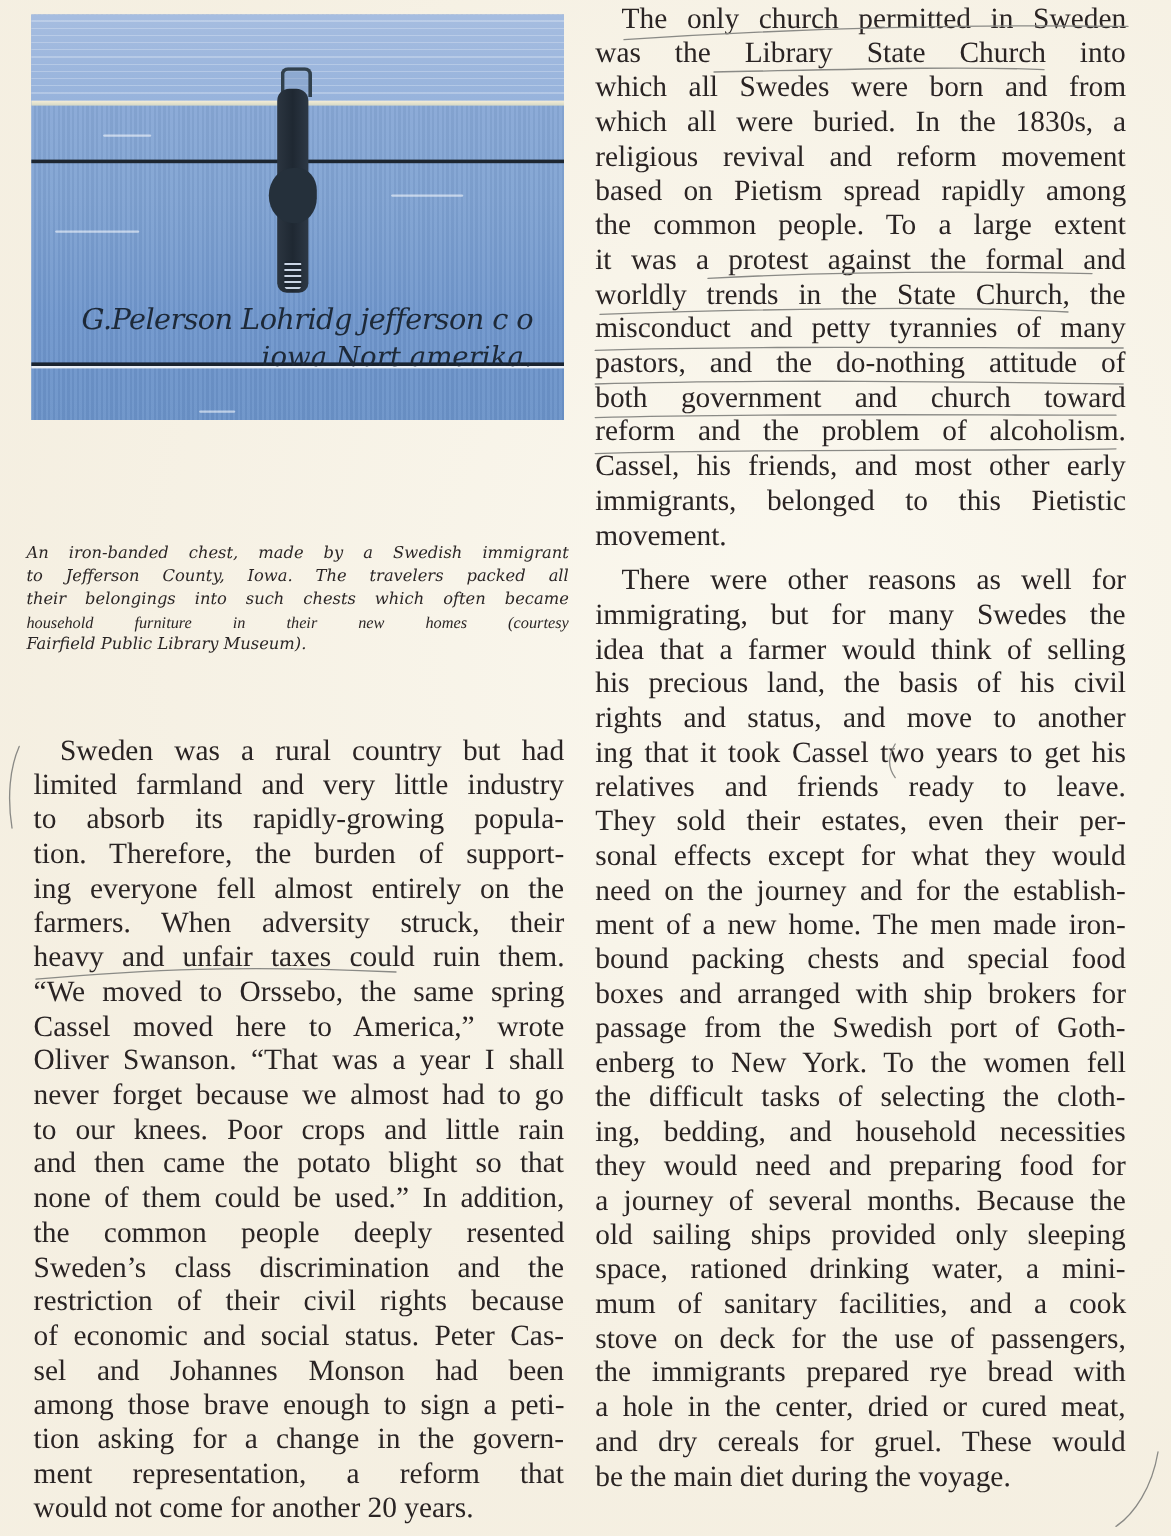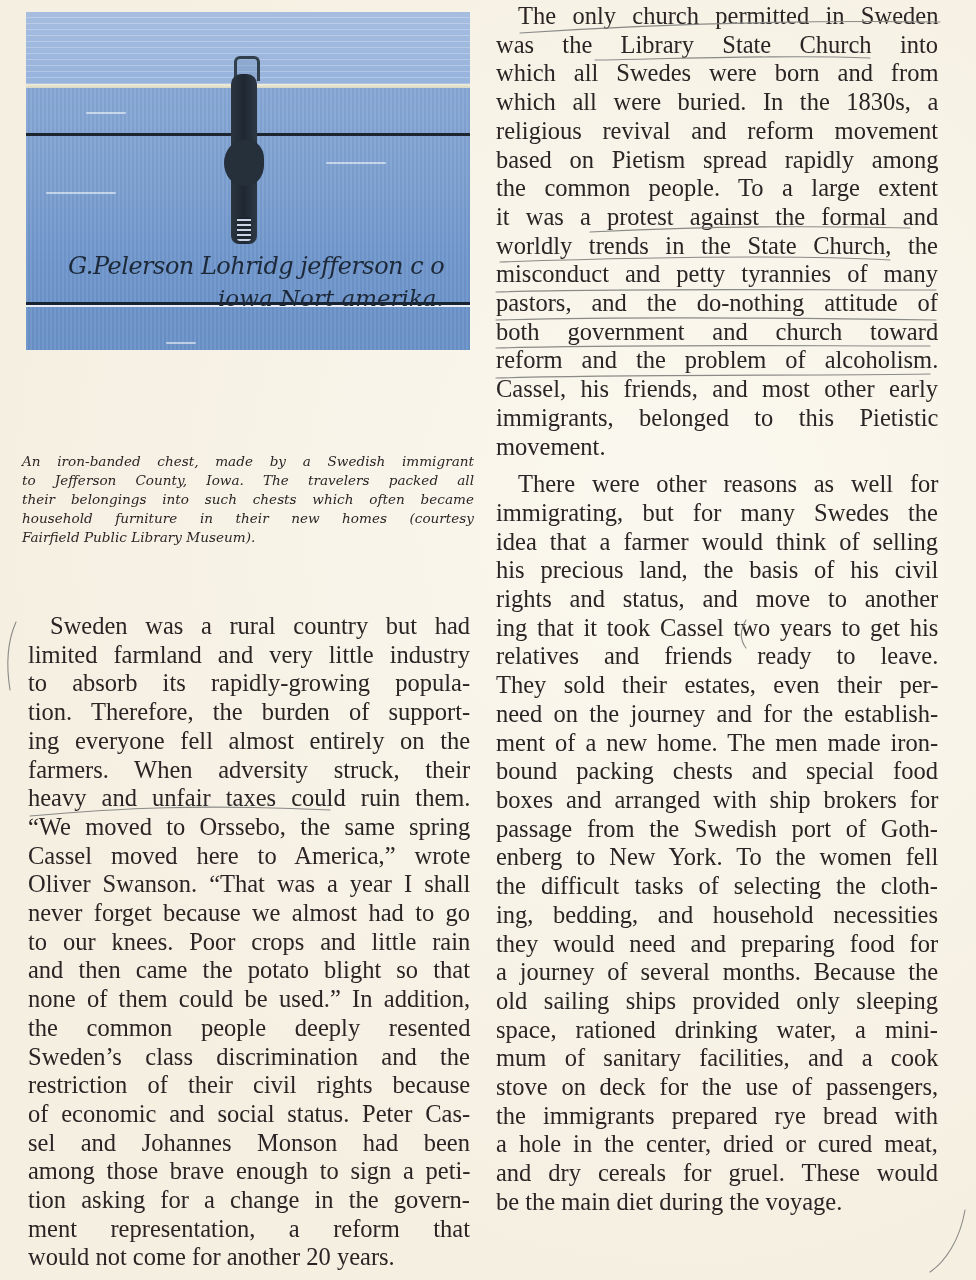--- a/index.html
+++ b/index.html
@@ -182,21 +182,21 @@
     <div class="band-knob"></div>
     <div class="band-tip"></div>
     <div class="script1">G.Pelerson Lohridg jefferson c o</div>
     <div class="script2">iowa Nort amerika.</div>
   </div>
 
   <div class="caption">
     <div style="text-align-last:justify;">An iron-banded chest, made by a Swedish immigrant</div>
     <div style="text-align-last:justify;">to Jefferson County, Iowa. The travelers packed all</div>
     <div style="text-align-last:justify;">their belongings into such chests which often became</div>
-    <div style="text-align-last:justify;">household furniture in their new homes (courtesy</div>
+    <div style="text-align-last:justify;font-family:Liberation Serif, serif;">household furniture in their new homes (courtesy</div>
     <div>Fairfield Public Library Museum).</div>
   </div>
 
   <div class="col col-left">
     <p>
       <span class="line indent" style="display: block; word-spacing: 11.5px;">Sweden was a rural country but had</span>
       <span class="line" style="display: block; word-spacing: 9.8px;">limited farmland and very little industry</span>
       <span class="line" style="display: block; word-spacing: 19px;">to absorb its rapidly-growing popula-</span>
       <span class="line" style="display: block; word-spacing: 13px;">tion. Therefore, the burden of support-</span>
       <span class="line" style="display: block; word-spacing: 9.5px;">ing everyone fell almost entirely on the</span>
@@ -243,20 +243,21 @@
     <div class="para-gap"></div>
     <p>
       <span class="line indent" style="display: block; word-spacing: 10.6667px;">There were other reasons as well for</span>
       <span class="line" style="display: block; word-spacing: 13px;">immigrating, but for many Swedes the</span>
       <span class="line" style="display: block; word-spacing: 6.85714px;">idea that a farmer would think of selling</span>
       <span class="line" style="display: block; word-spacing: 9.71429px;">his precious land, the basis of his civil</span>
       <span class="line" style="display: block; word-spacing: 11.6667px;">rights and status, and move to another</span>
       <span class="line" style="display: block; word-spacing: 3.55556px;">ing that it took Cassel two years to get his</span>
       <span class="line" style="display: block; word-spacing: 18.8px;">relatives and friends ready to leave.</span>
       <span class="line" style="display: block; word-spacing: 11.3333px;">They sold their estates, even their per-</span>
+      <span class="line" style="display: block; word-spacing: 7.5px;">sonal effects except for what they would</span>
       <span class="line" style="display: block; word-spacing: 5.14286px;">need on the journey and for the establish-</span>
       <span class="line" style="display: block; word-spacing: 3.875px;">ment of a new home. The men made iron-</span>
       <span class="line" style="display: block; word-spacing: 12.8px;">bound packing chests and special food</span>
       <span class="line" style="display: block; word-spacing: 6.83333px;">boxes and arranged with ship brokers for</span>
       <span class="line" style="display: block; word-spacing: 8.5px;">passage from the Swedish port of Goth-</span>
       <span class="line" style="display: block; word-spacing: 7.85714px;">enberg to New York. To the women fell</span>
       <span class="line" style="display: block; word-spacing: 8.83333px;">the difficult tasks of selecting the cloth-</span>
       <span class="line" style="display: block; word-spacing: 13.5px;">ing, bedding, and household necessities</span>
       <span class="line" style="display: block; word-spacing: 8.83333px;">they would need and preparing food for</span>
       <span class="line" style="display: block; word-spacing: 6.66667px;">a journey of several months. Because the</span>

